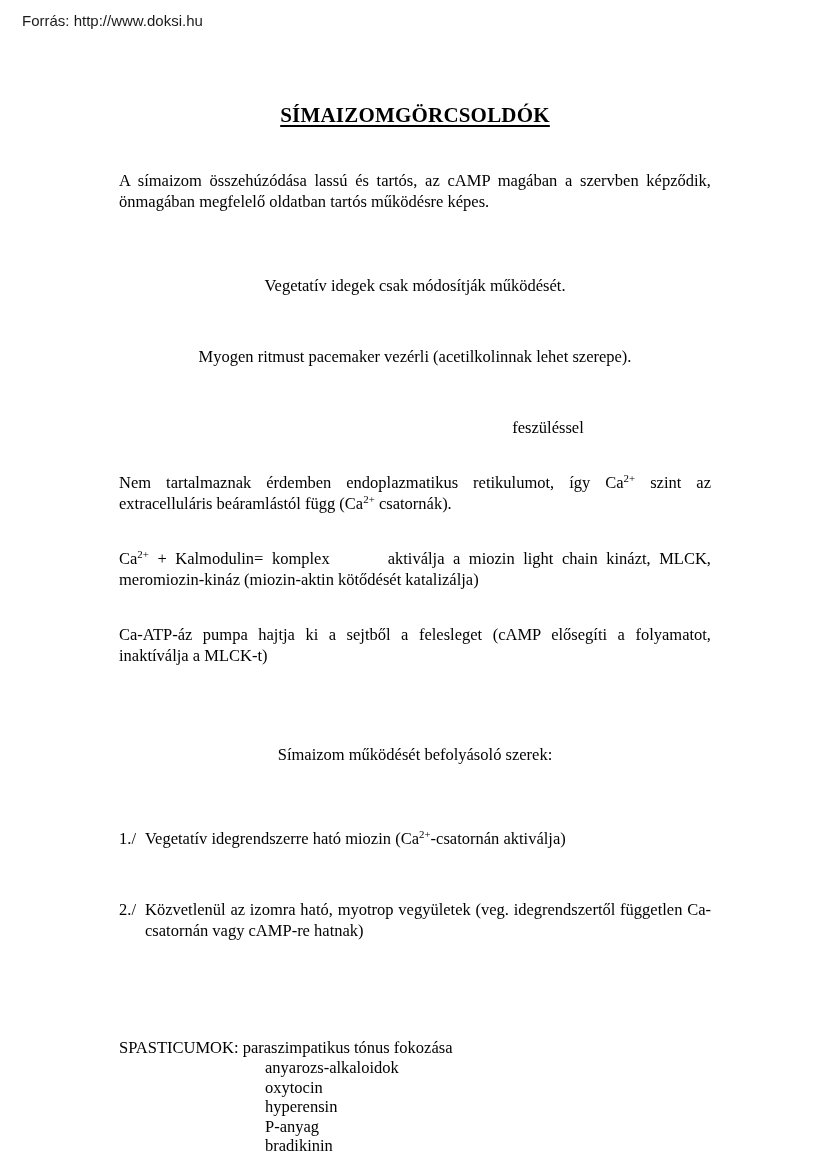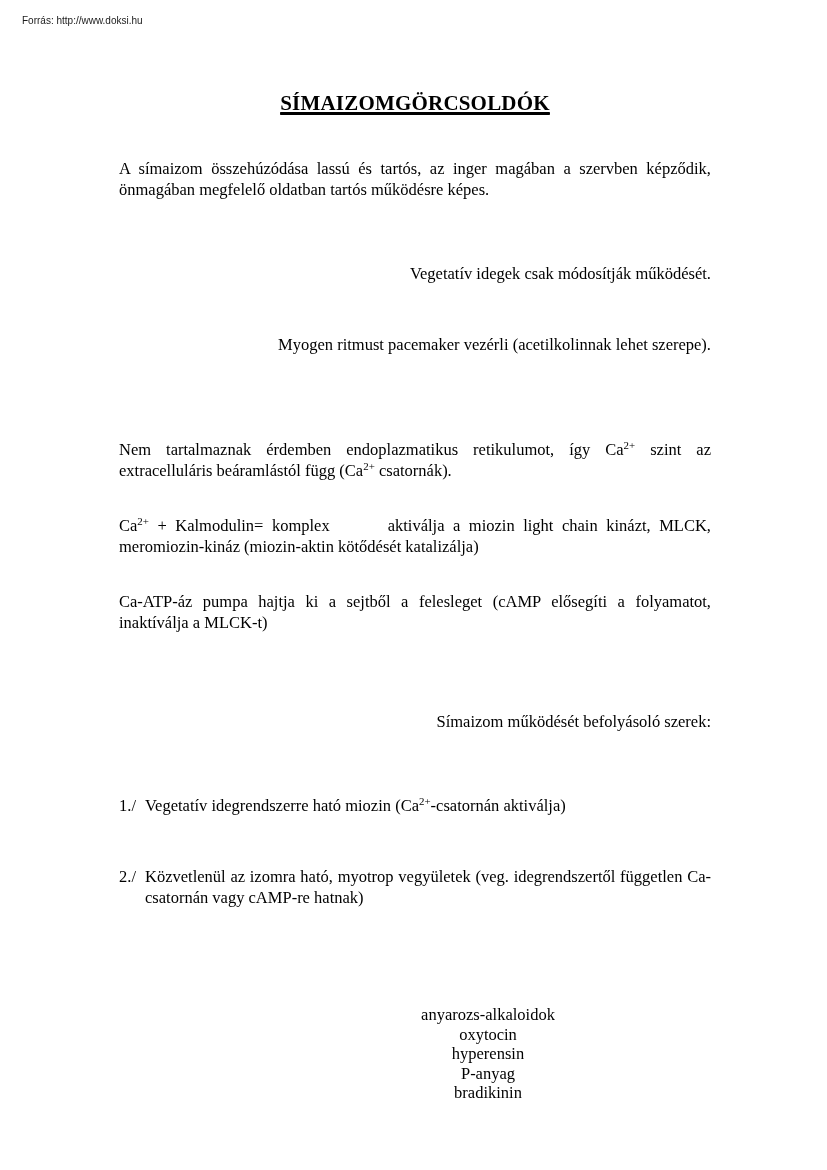--- a/index.html
+++ b/index.html
@@ -21,57 +21,56 @@
     inset: 0;
     background: #ffffff;
   }
 
   
   .source-line {
     position: absolute;
     left: 22px;
     top: 14px;
     font-family: "Liberation Sans", "DejaVu Sans", sans-serif;
-    font-size: 10px;
+    font-size: 15px;
     line-height: 13px;
     color: #1a1a1a;
     white-space: nowrap;
   }
 
   
   .content {
     position: absolute;
     left: 119px;
     top: 90px;
     width: 592px;
   }
 
   .doc-title {
     text-align: center;
     font-size: 21px;
     font-weight: bold;
     letter-spacing: 0.2px;
-    margin: 0 0 42px 0;
+    margin: 12px 0 42px 0;
     line-height: 26px;
-    text-decoration: underline;
   }
   .doc-title span.u {
     text-decoration: underline;
     text-underline-offset: 3px;
   }
 
   p.para {
     margin: 0;
     font-size: 16.5px;
     line-height: 21px;
     text-align: justify;
     text-justify: inter-word;
   }
   p.para.left {
-    text-align: right;
+    text-align: center;
   }
 
   .gap-sm { height: 19px; }
   .gap-md { height: 34px; }
   .gap-lg { height: 50px; }
   .gap-xl { height: 63px; }
   .gap-xxl { height: 78px; }
 
   .indent-fesz {
     display: block;
@@ -111,46 +110,46 @@
     margin: 0;
     white-space: nowrap;
   }
   .spast-list {
     list-style: none;
     margin: 0;
     padding: 0 0 0 146px;
     font-size: 16.5px;
     line-height: 19.5px;
   }
-  .spast-list li { white-space: nowrap; text-align: center; }
+  .spast-list li { white-space: nowrap; }
 </style>
 </head>
 <body>
 
 <div class="page">
 
   <div class="source-line">Forrás: http://www.doksi.hu</div>
 
   <div class="content">
 
     <h1 class="doc-title"><span class="u">SÍMAIZOMGÖRCSOLDÓK</span></h1>
 
-    <p class="para"><span>A símaizom </span><b>összehúzódása lassú és tartós</b><span>, az </span><b>inger</b><span> magában a </span><b>szervben képződik</b><span>, önmagában megfelelő oldatban tartós működésre képes.</span></p>
+    <p class="para"><span>A símaizom </span><b>összehúzódása lassú és tartós</b><span>, az </span><b>cAMP</b><span> magában a </span><b>szervben képződik</b><span>, önmagában megfelelő oldatban tartós működésre képes.</span></p>
 
     <div class="gap-xl"></div>
 
     <p class="para left">Vegetatív idegek csak módosítják működését.</p>
 
     <div class="gap-lg"></div>
 
     <p class="para left">Myogen ritmust pacemaker vezérli (acetilkolinnak lehet szerepe).</p>
 
     <div class="gap-lg"></div>
 
-    <p class="para left"></p>
+    <p class="para left"><span class="indent-fesz">feszüléssel</span></p>
 
     <div class="gap-md"></div>
 
     <p class="para"><span>Nem tartalmaznak érdemben endoplazmatikus retikulumot, így </span><b><span>Ca</span><sup>2+</sup><span> szint</span></b><span> az </span><b>extracelluláris beáramlástól</b><span> függ (Ca</span><sup>2+</sup><span> csatornák).</span></p>
 
     <div class="gap-md"></div>
 
     <p class="para"><span>Ca</span><sup>2+</sup><span> + Kalmodulin= komplex</span><span class="tabgap"></span><span>aktiválja a miozin light chain kinázt, MLCK, meromiozin-kináz (miozin-aktin kötődését katalizálja)</span></p>
 
     <div class="gap-md"></div>
@@ -165,20 +164,21 @@
 
     <div class="numbered"><span class="marker">1./</span><b>Vegetatív idegrendszerre</b><span> ható miozin (Ca</span><sup>2+</sup><span>-csatornán aktiválja)</span></div>
 
     <div class="gap-lg"></div>
 
     <div class="numbered"><span class="marker">2./</span><b>Közvetlenül az izomra</b><span> ható, myotrop vegyületek (veg. idegrendszertől független Ca-csatornán vagy cAMP-re hatnak)</span><sup></sup><span></span></div>
 
     <div class="gap-xxl"></div>
     <div class="gap-sm"></div>
 
+    <p class="spast-head"><span>SPASTICUMOK:</span><span>&nbsp;</span><span>paraszimpatikus tónus fokozása</span></p>
 
     <ul class="spast-list">
       <li>anyarozs-alkaloidok</li>
       <li>oxytocin</li>
       <li>hyperensin</li>
       <li>P-anyag</li>
       <li>bradikinin</li>
 
     </ul>
 

